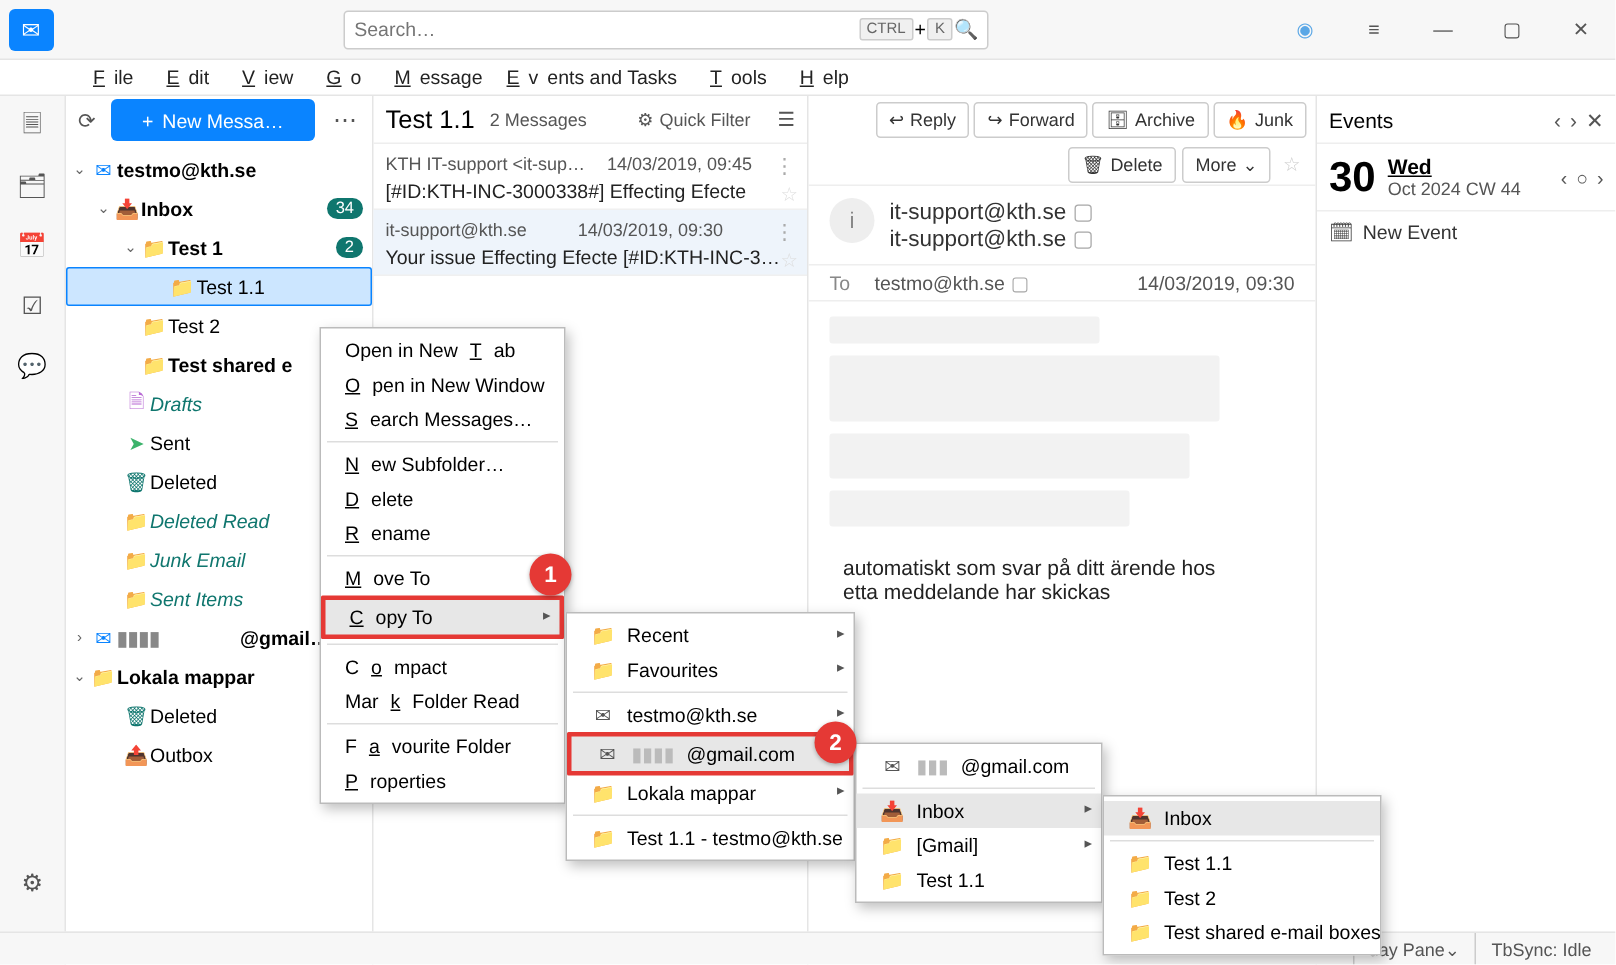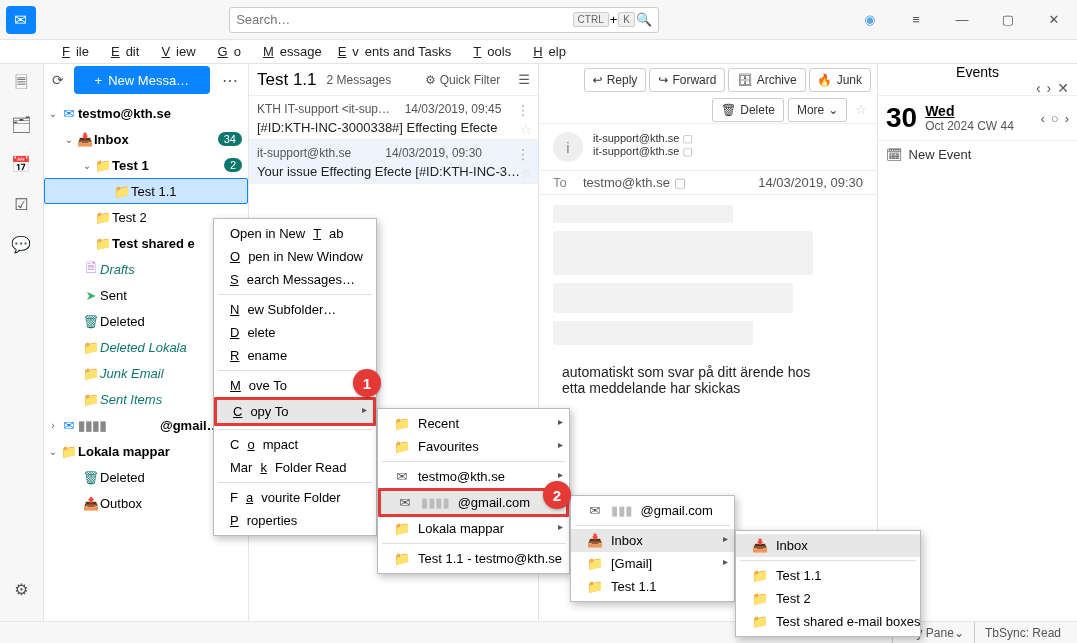--- a/index.html
+++ b/index.html
@@ -57,27 +57,27 @@
 .msg .row2 { font-size: 13px; color: #222; overflow: hidden; text-overflow: ellipsis; white-space: nowrap; margin-top: 2px; }
 .msg .star { position: absolute; right: 6px; bottom: 2px; color: #ddd; font-size: 13px; }
 .msg .dots { color: #aaa; font-size: 14px; }
 
 .readpane { flex: 1; display: flex; flex-direction: column; position: relative; }
 .rp-toolbar { height: 32px; display: flex; align-items: center; justify-content: flex-end; padding: 0 6px; gap: 3px; }
 .rp-tb-btn { height: 24px; border: 1px solid #ccc; border-radius: 3px; padding: 0 8px; font-size: 12px; display: flex; align-items: center; gap: 4px; background: #fff; color: #333; }
 .rp-toolbar2 { height: 28px; display: flex; align-items: center; justify-content: flex-end; padding: 0 6px; gap: 4px; border-bottom: 1px solid #eee; }
 .rp-header { padding: 8px 10px 8px 14px; display: flex; gap: 10px; border-bottom: 1px solid #eee; }
 .avatar { width: 30px; height: 30px; border-radius: 50%; background: #eee; display: flex; align-items: center; justify-content: center; color: #888; font-size: 15px; }
-.rp-header .addr { font-size: 11px; color: #333; }
+.rp-header .addr { font-size: 15px; color: #333; }
 .rp-to { display: flex; padding: 4px 14px; font-size: 13px; color: #555; border-bottom: 1px solid #eee; }
 .rp-body { flex: 1; padding: 10px 14px; font-size: 14px; color: #222; position: relative; }
 .blurbox { background: #f2f2f2; border-radius: 2px; margin-bottom: 8px; }
 
 .eventpane { width: 200px; border-left: 1px solid #e5e5e5; display: flex; flex-direction: column; }
-.ep-header { height: 32px; display: flex; align-items: center; padding: 0 8px; border-bottom: 1px solid #eee; flex-direction: column; }
+.ep-header { height: 32px; display: flex; align-items: center; padding: 0 8px; border-bottom: 1px solid #eee; }
 .ep-header .title { font-size: 14px; }
 .ep-header .ctrls { margin-left: auto; display: flex; gap: 6px; color: #555; font-size: 14px; }
 .ep-date { display: flex; padding: 6px 8px; gap: 8px; border-bottom: 1px solid #eee; align-items: center; }
 .ep-date .bignum { font-size: 28px; font-weight: 600; }
 .ep-date .dow { font-size: 14px; font-weight: 600; text-decoration: underline; }
 .ep-date .sub { font-size: 12px; color: #555; }
 .ep-date .navs { margin-left: auto; display: flex; gap: 6px; color: #555; font-size: 13px; }
 .ep-newevent { padding: 6px 8px; display: flex; align-items: center; gap: 6px; font-size: 13px; color: #333; }
 
 .statusbar { position: absolute; bottom: 0; left: 0; right: 0; height: 22px; background: #f7f7f7; border-top: 1px solid #e5e5e5; display: flex; align-items: center; font-size: 12px; color: #555; padding: 0 6px; }
@@ -199,21 +199,21 @@
           <span class="label">Sent</span>
         </div>
       <div class="tree-item" style="padding-left:24px">
           <span class="caret"></span>
           <span class="ficon gray">🗑</span>
           <span class="label">Deleted</span>
         </div>
       <div class="tree-item" style="padding-left:24px">
           <span class="caret"></span>
           <span class="ficon folder-yellow">📁</span>
-          <span class="label italic gray">Deleted Lokala</span>
+          <span class="label italic gray">Deleted Read</span>
         </div>
       <div class="tree-item" style="padding-left:24px">
           <span class="caret"></span>
           <span class="ficon folder-yellow">📁</span>
           <span class="label italic gray">Junk Email</span>
         </div>
       <div class="tree-item" style="padding-left:24px">
           <span class="caret"></span>
           <span class="ficon folder-yellow">📁</span>
           <span class="label italic gray">Sent Items</span>
@@ -355,21 +355,21 @@
     </div>
   </div>
 </div>
 
 <div class="statusbar">
   <div style="flex:1"></div>
   <div class="seg">
       <span>day Pane</span> 
       <span>⌄</span>
     </div>
-  <div class="seg">TbSync: Read</div>
+  <div class="seg">TbSync: Idle</div>
 </div>
 
 <div class="ctxmenu" style="left:213px; top:218px; width:164px">
   <div class="mi">Open in New <span class="u">T</span>ab</div>
   <div class="mi"><span class="u">O</span>pen in New Window</div>
   <div class="mi"><span class="u">S</span>earch Messages…</div>
   <div class="sep"></div>
   <div class="mi"><span class="u">N</span>ew Subfolder…</div>
   <div class="mi"><span class="u">D</span>elete</div>
   <div class="mi"><span class="u">R</span>ename</div>

